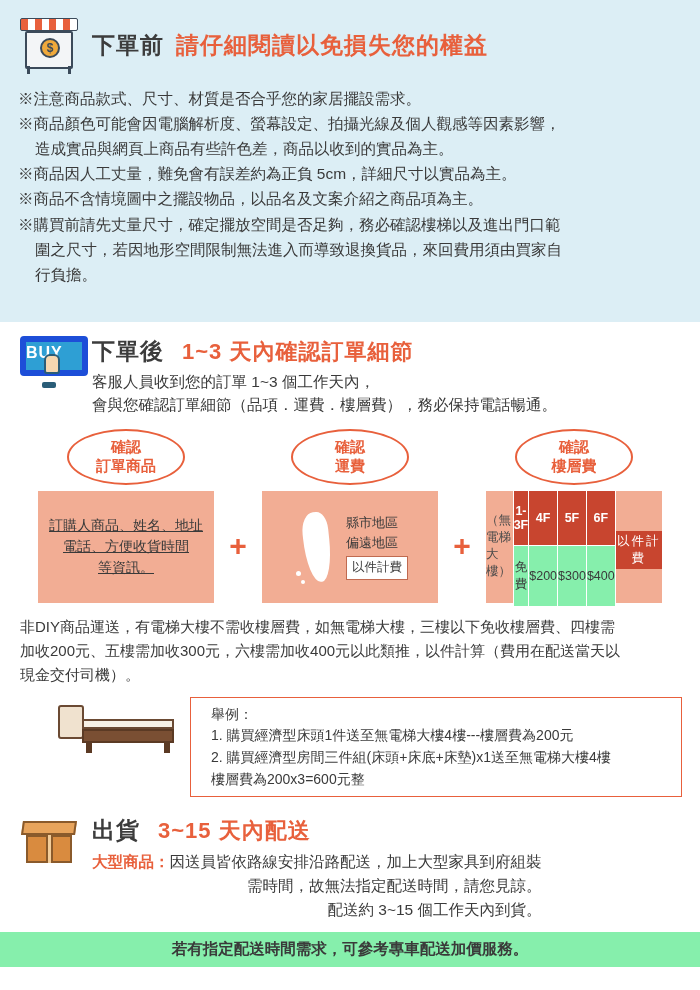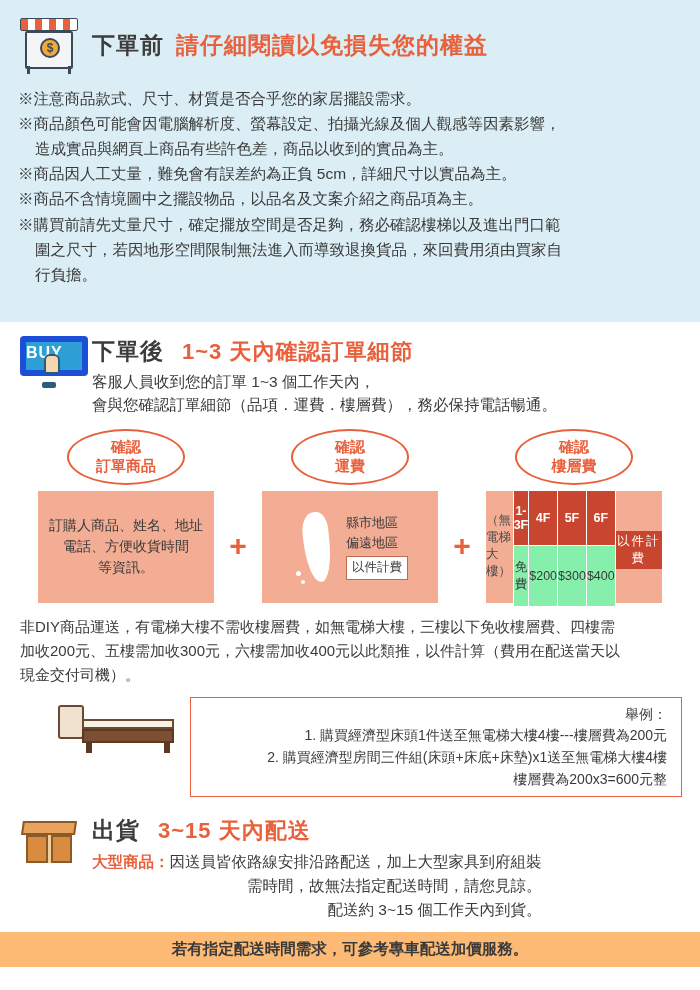--- a/index.html
+++ b/index.html
@@ -231,20 +231,21 @@
     align-items: center;
     justify-content: center;
     box-sizing: border-box;
     position: relative;
   }
   .box .txt {
     font-size: 14px;
     line-height: 1.5;
     color: #3a3a3a;
     text-align: center;
+    text-decoration: underline;
   }
   .plus {
     flex: 0 0 32px;
     display: flex;
     align-items: center;
     justify-content: center;
     font-size: 30px;
     font-weight: bold;
     color: #e8603c;
     padding-top: 60px;
@@ -399,26 +400,25 @@
   }
   .bed .leg2 {
     position: absolute;
     left: 106px; top: 46px;
     width: 6px; height: 10px;
     background: #5b3a24;
   }
   .example-box {
     flex: 1 1 auto;
     border: 1.5px solid #e8603c;
-    padding: 6px 14px;
+    padding: 6px 20px;
     font-size: 14px;
     line-height: 1.55;
     color: #3a3a3a;
     box-sizing: border-box;
-    text-align: right;
   }
 
   
   .sec-ship {
     margin-top: 12px;
     padding: 0 18px;
     box-sizing: border-box;
   }
   .ship-head {
     display: flex;
@@ -466,21 +466,21 @@
   .ship-desc .lead {
     color: #e8603c;
     font-weight: bold;
   }
   .ship-desc .ind2 {
     padding-left: 92px;
     text-align: right;
   }
   .footer-bar {
     margin-top: 10px;
-    background: #fdba74;
+    background: #86efac;
     text-align: center;
     font-size: 15.5px;
     font-weight: bold;
     color: #3a3a3a;
     padding: 7px 0;
   }
 </style>
 </head>
 <body>
 

